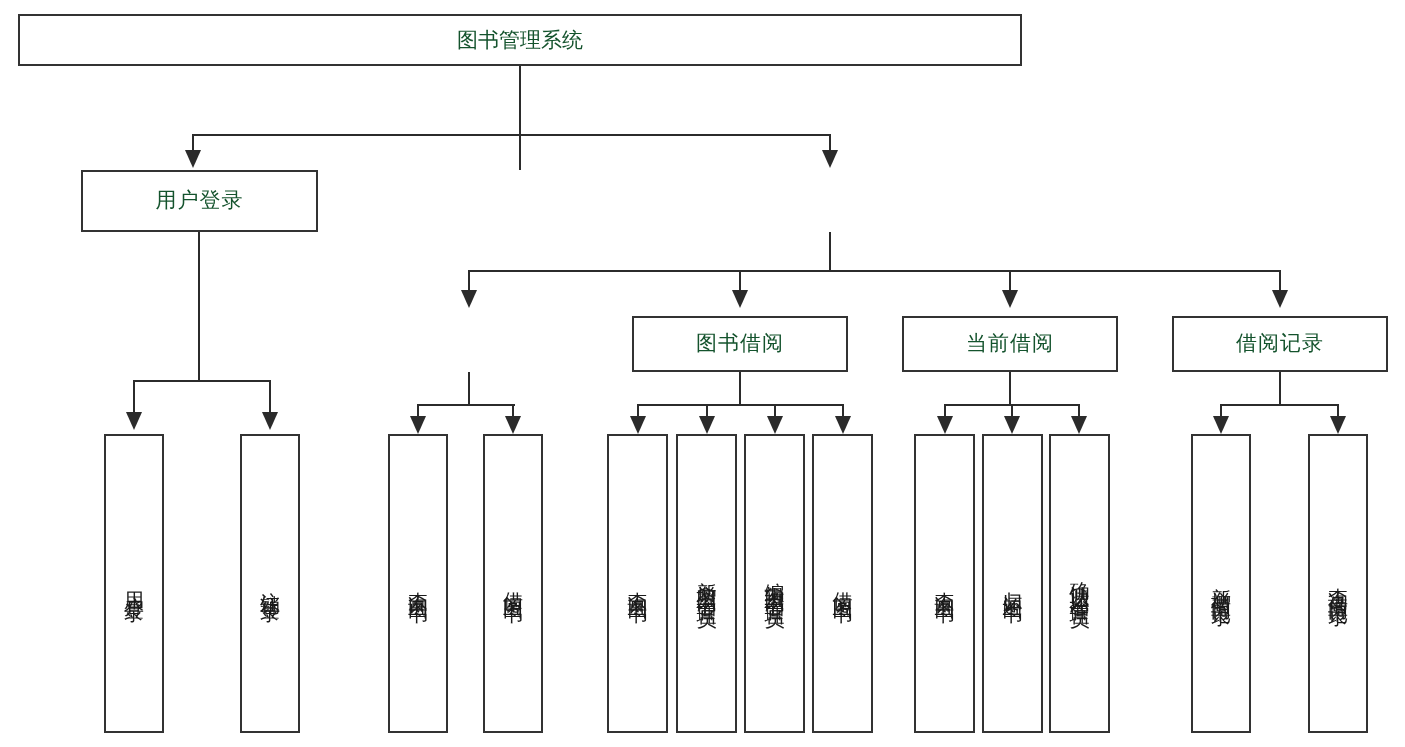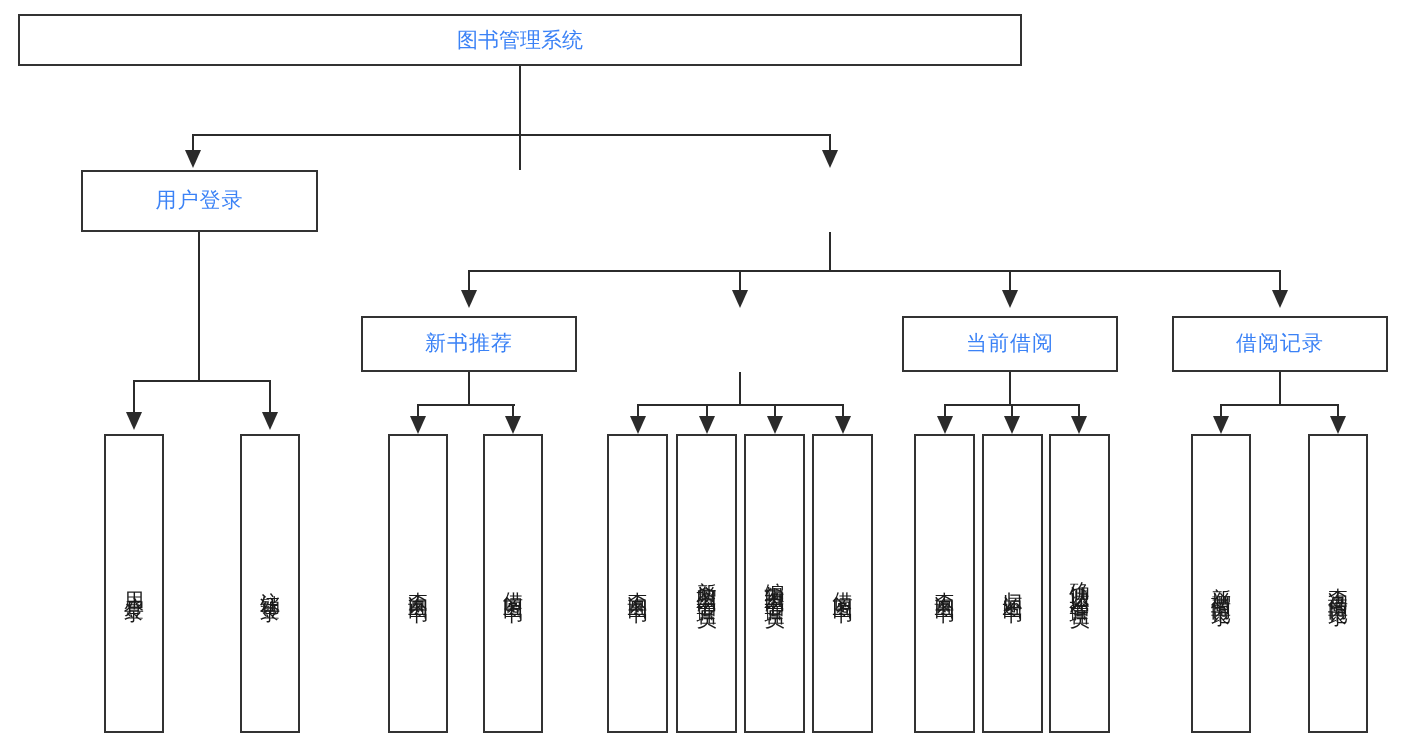--- a/index.html
+++ b/index.html
@@ -18,21 +18,21 @@
     overflow: hidden;
   }
   .node {
     position: absolute;
     box-sizing: border-box;
     border: 2px solid #333333;
     background: #ffffff;
     display: flex;
     align-items: center;
     justify-content: center;
-    color: #3b82f6;
+    color: #14532d;
   }
   .node.horiz {
     font-size: 21px;
     letter-spacing: 1px;
     line-height: 1.2;
   }
   .node.root {
     font-size: 21px;
   }
   .leaf {
@@ -115,22 +115,22 @@
 
   <div class="seg vline" style="left:739px; top:270px; width:2px; height:22px;"></div>
   <div class="arrow" style="left:732px; top:290px;"></div>
 
   <div class="seg vline" style="left:1009px; top:270px; width:2px; height:22px;"></div>
   <div class="arrow" style="left:1002px; top:290px;"></div>
 
   <div class="seg vline" style="left:1279px; top:270px; width:2px; height:22px;"></div>
   <div class="arrow" style="left:1272px; top:290px;"></div>
 
-  <div class="node horiz" style="left:361px; top:316px; width:216px; height:56px;">
-    <span>新书推荐</span>
+  <div class="node horiz" style="left:632px; top:316px; width:216px; height:56px;">
+    <span>图书借阅</span>
   </div>
   <div class="node horiz" style="left:902px; top:316px; width:216px; height:56px;">
     <span>当前借阅</span>
   </div>
   <div class="node horiz" style="left:1172px; top:316px; width:216px; height:56px;">
     <span>借阅记录</span>
   </div>
 
   <div class="seg vline" style="left:468px; top:372px; width:2px; height:34px;"></div>
   <div class="seg hline" style="left:417px; top:404px; width:98px; height:2px;"></div>

